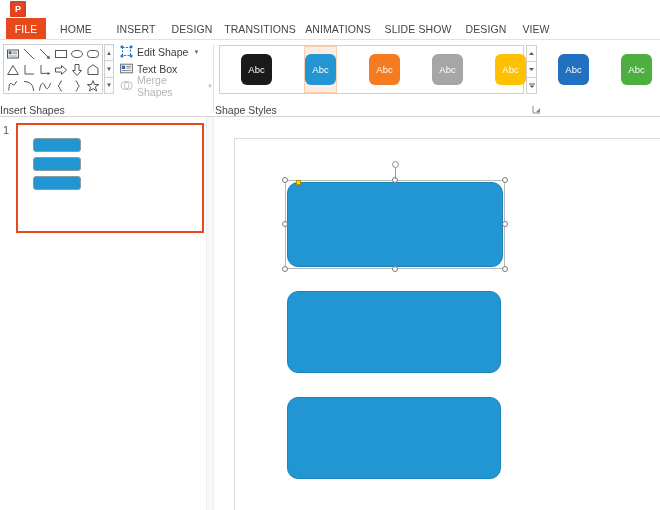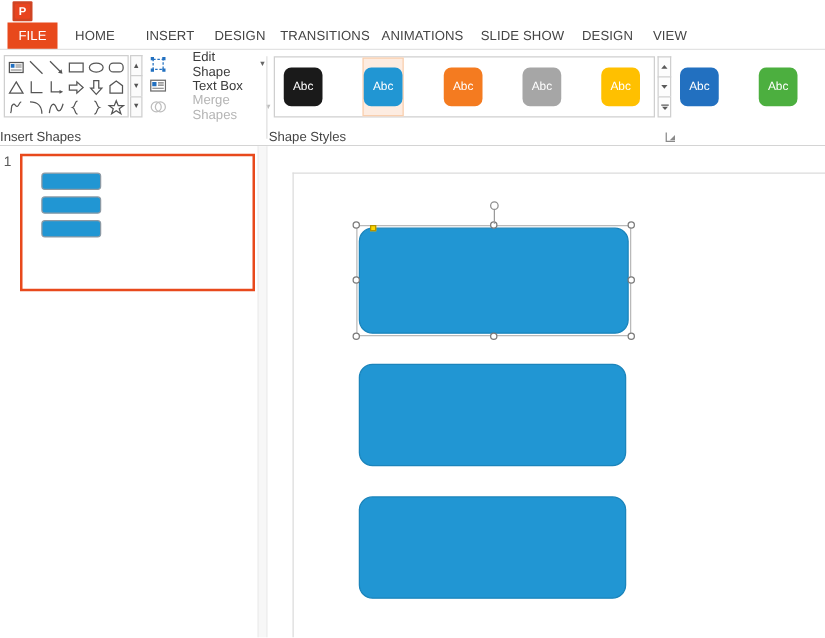--- a/index.html
+++ b/index.html
@@ -74,21 +74,21 @@
   }
   .gal-btn{
     flex:1; border:1px solid #cfcfcf; border-bottom:none; background:#fbfbfb;
     display:flex;align-items:center;justify-content:center;
     font-size:6px;color:#555;cursor:pointer;
   }
   .gal-btn:last-child{border-bottom:1px solid #cfcfcf;}
 
   .cmdlist{ position:absolute; left:118px; top:3px; width:95px; }
   .cmd{
-    height:17px; display:flex; align-items:center; gap:21px;
+    height:17px; display:flex; align-items:center; gap:4px;
     font-size:10.5px; color:#3b3b3b; cursor:pointer; padding-left:1px;
   }
   .cmd.disabled{ color:#b4b4b4; cursor:default; }
   .cmd .ci{ width:14px;height:14px;display:flex;align-items:center;justify-content:center;flex:none; }
   .caret{ font-size:6px; color:#666; margin-left:1px; }
   .cmd.disabled .caret{ color:#bdbdbd; }
 
   .grp-label{
     position:absolute; bottom:1px; left:0; width:100%;
     font-size:10.5px; color:#444444;
@@ -97,21 +97,21 @@
     position:absolute; top:5px; width:1px; height:66px; background:#e0e0e0;
   }
 
   
   .grp-shape-styles{ position:absolute; left:215px; top:0; width:330px; height:77px; }
   .styles-box{
     position:absolute; left:4px; top:5px; width:305px; height:49px;
     border:1px solid #cfcfcf; background:#ffffff;
   }
   .swatch-row{
-    position:absolute; left:4px; top:0; width:100%; height:100%;
+    position:absolute; left:18px; top:0; width:100%; height:100%;
     display:flex; align-items:center; padding:0 3px;gap:32px;
   }
   .sw-wrap{
     width:42px;height:47px;display:flex;align-items:center;justify-content:center;
     cursor:pointer;
   }
   .sw-wrap.selected{
     background:#fdece1; border:1px solid #f9cfae;
   }
   .sw{

